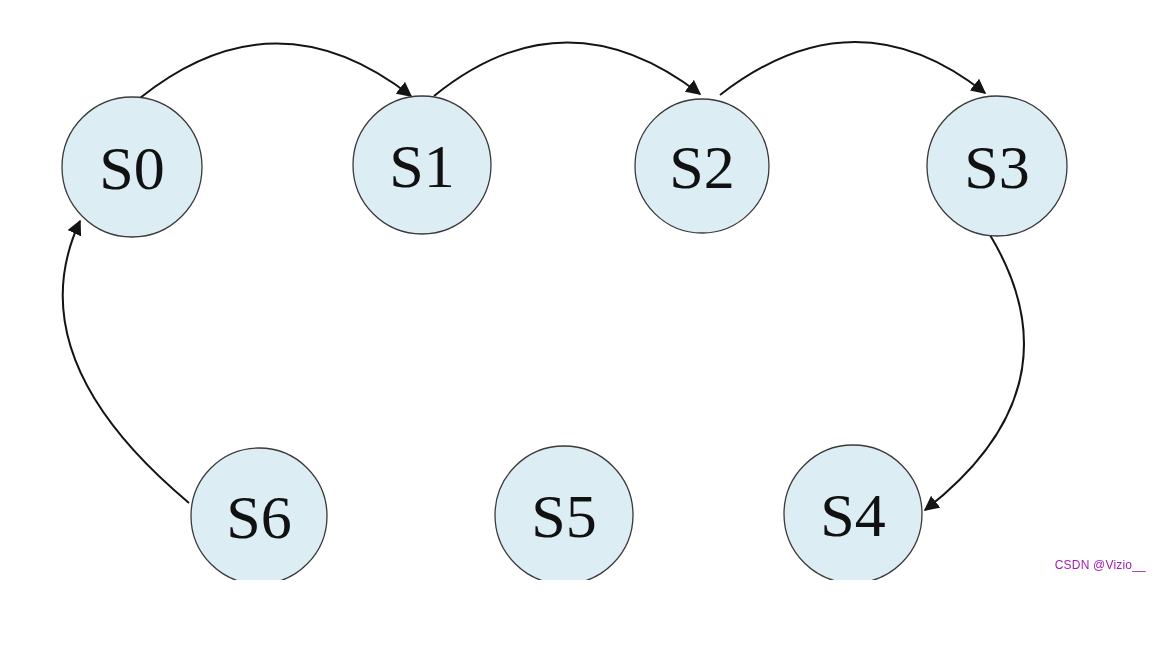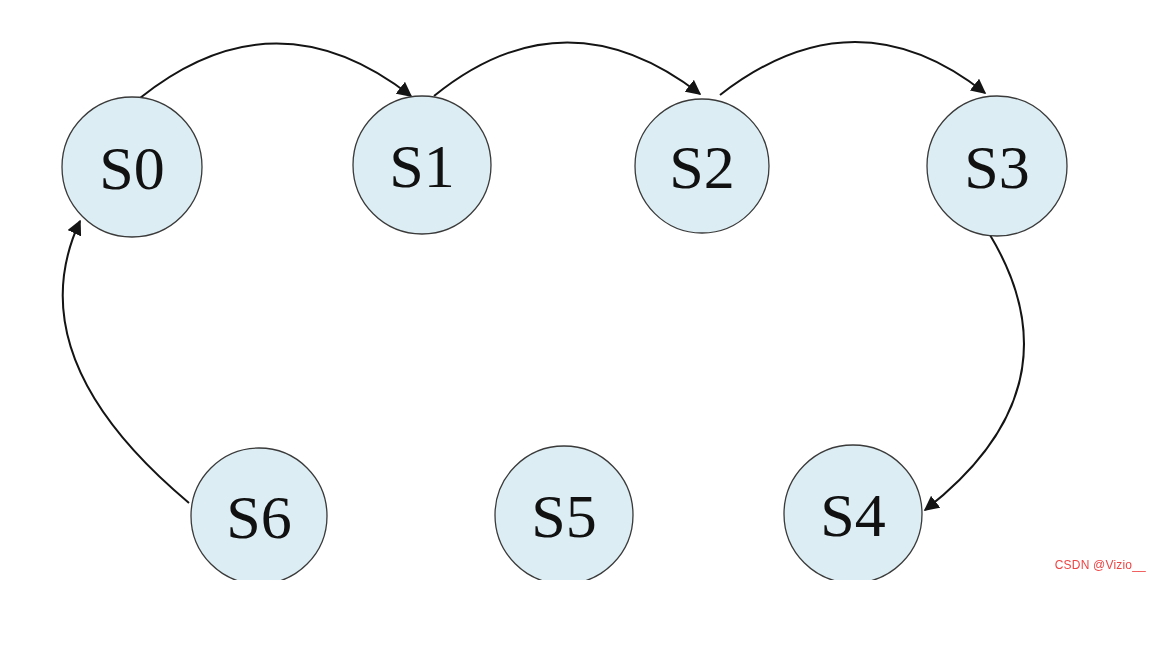--- a/index.html
+++ b/index.html
@@ -35,21 +35,21 @@
     font-family: "Liberation Serif", "DejaVu Serif", serif;
     font-size: 62px;
     fill: #111111;
     text-anchor: middle;
   }
   .watermark {
     position: absolute;
     right: 11px;
     bottom: 8px;
     font-size: 12px;
-    color: #ef4444;
+    color: #a21caf;
     letter-spacing: 0.2px;
     user-select: none;
   }
 </style>
 </head>
 <body>
 
 <div class="stage">
   <svg class="diagram" viewBox="0 0 1157 660" xmlns="http://www.w3.org/2000/svg">
     <defs>

